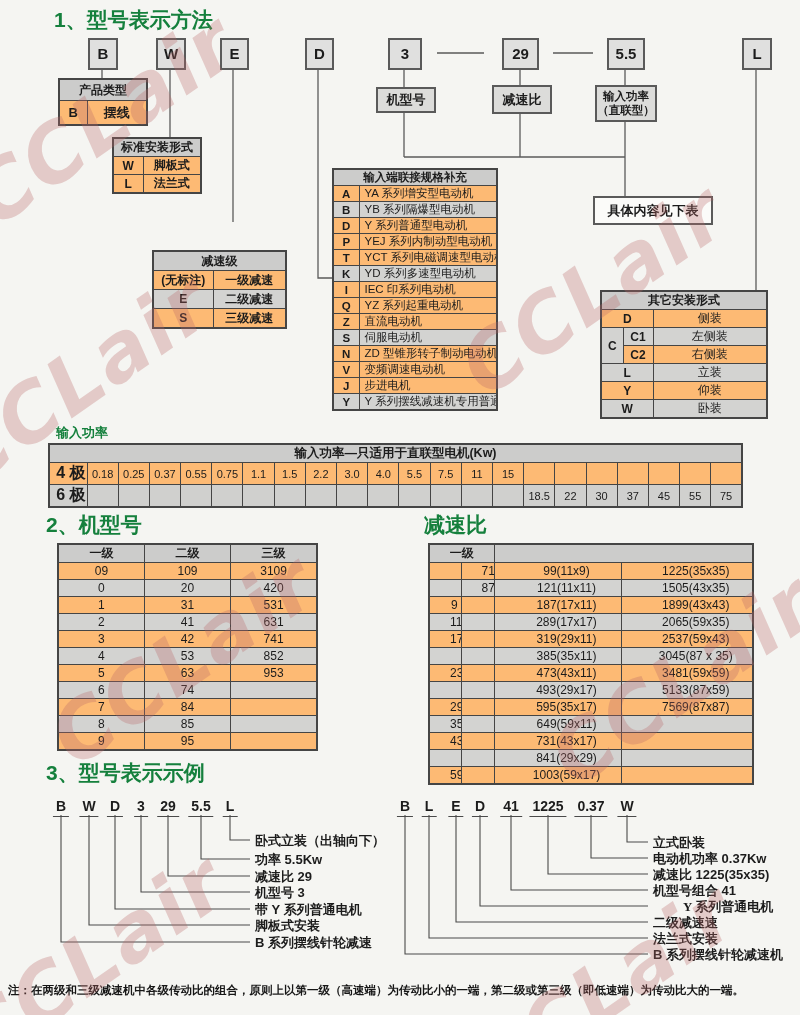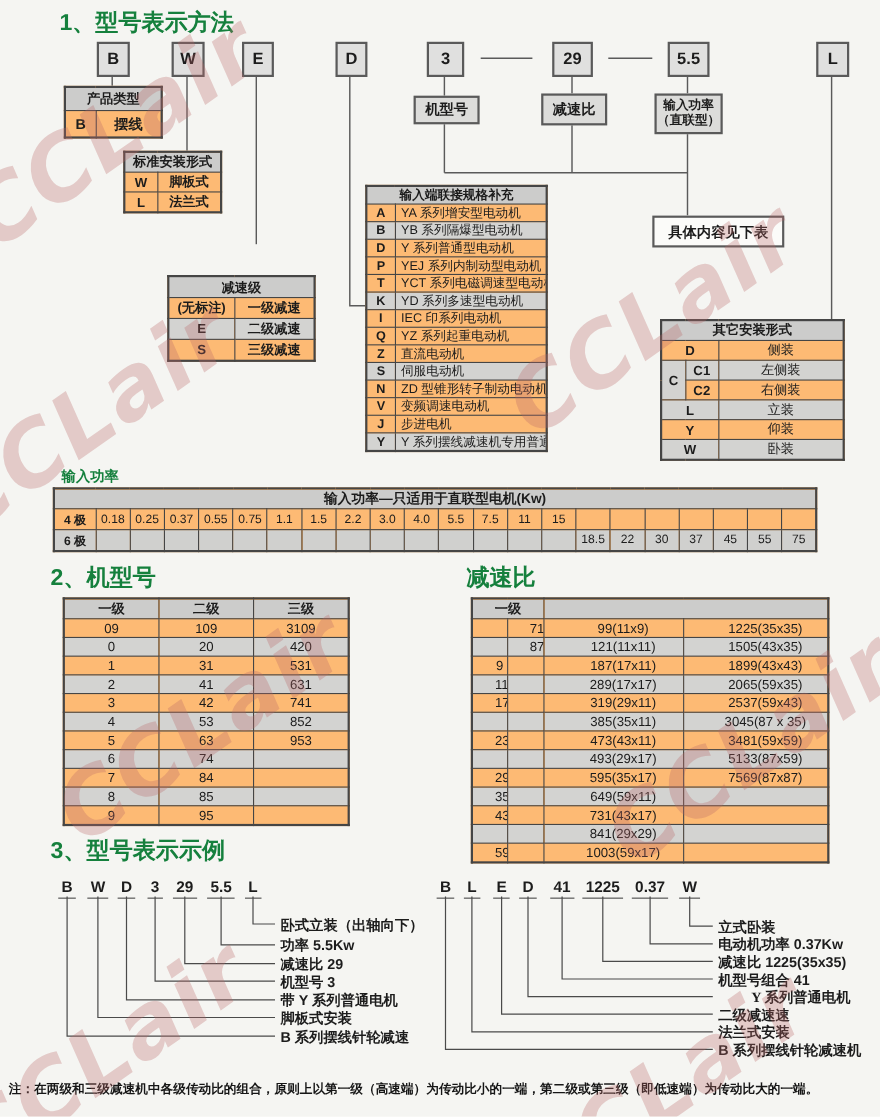--- a/index.html
+++ b/index.html
@@ -51,21 +51,21 @@
   #input-conn tbody tr:nth-child(4n+2) td{background:#d3d3d1;}
 
   #other-mount td, #other-mount th{height:16px; font-size:12px;}
   #other-mount td.key{font-weight:bold;}
   #other-mount tr.shaded td{background:#d3d3d1;}
   #other-mount td.cspan{background:#fcfcfa; font-weight:bold;}
 
   #power{font-size:11px;}
   #power th{height:17px; font-size:12.5px;}
   #power td{height:18px; padding:0 1px;}
-  #power td:first-child{font-weight:bold; font-size:11px;}
+  #power td:first-child{font-weight:bold; font-size:16px;text-align:right;}
   #power tbody tr:nth-child(2) td{background:#d0d0ce;}
 
   #model-tbl th{height:16px;}
   #model-tbl td{height:16px;}
   #model-tbl tbody tr:nth-child(even) td{background:#d3d3d1;}
 
   #ratio-tbl th{height:16px;}
   #ratio-tbl td{height:16px;padding-left:20px;}
   #ratio-tbl tbody tr:nth-child(even) td{background:#d3d3d1;}
 

